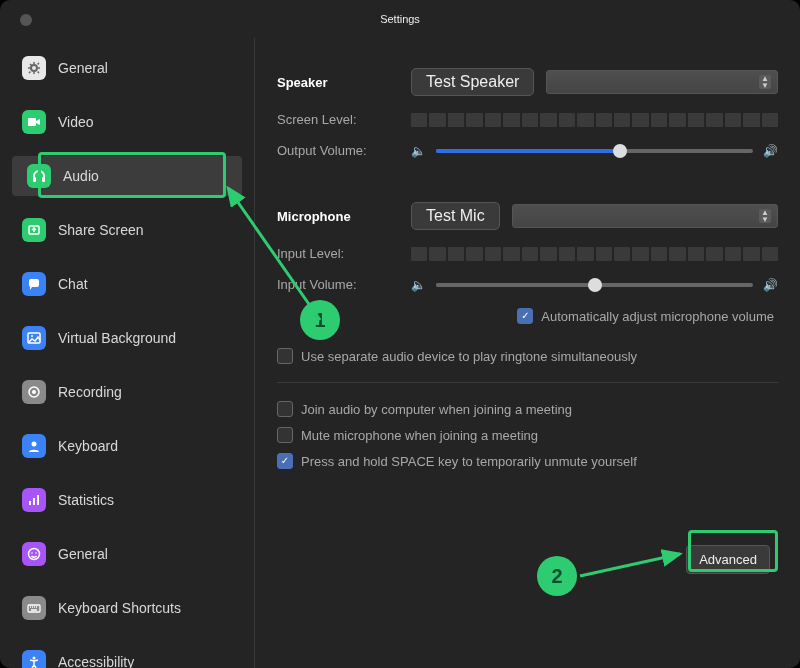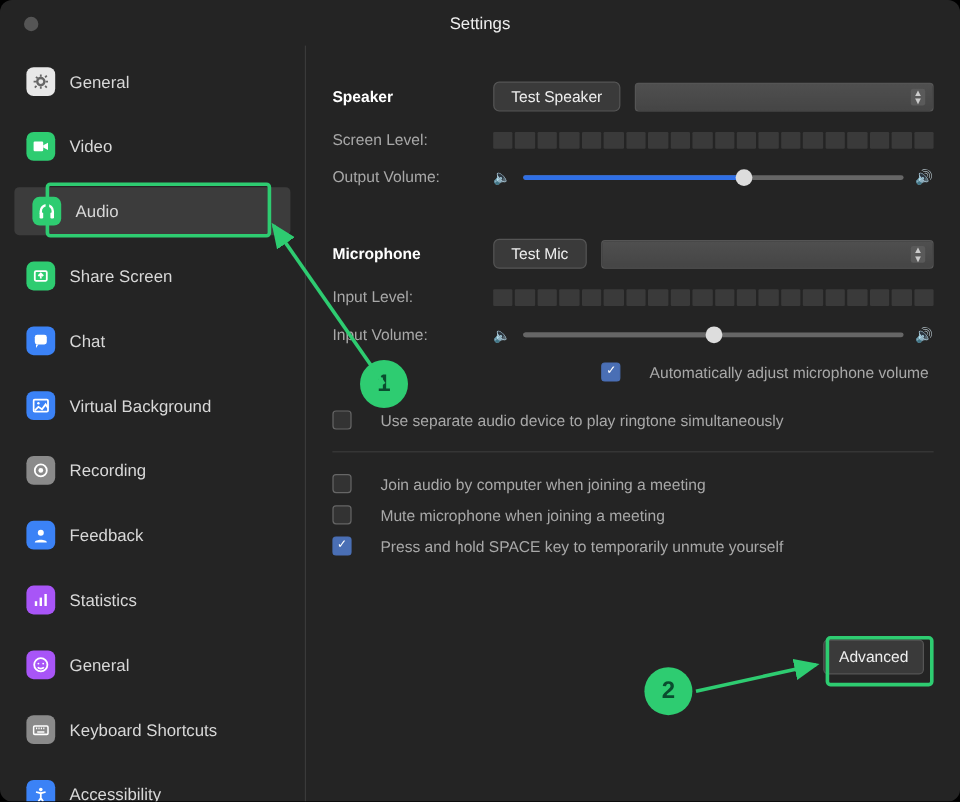--- a/index.html
+++ b/index.html
@@ -24,21 +24,21 @@
     position:relative;
     font-family:-apple-system,Segoe UI,Helvetica,Arial,sans-serif;
     color:var(--text);
     overflow:hidden;
     box-shadow:0 2px 20px rgba(0,0,0,0.6);
   }
   .titlebar{
     height:38px;
     text-align:center;
     line-height:38px;
-    font-size:14px;
+    font-size:11px;
     color:#eee;
     position:relative;
   }
   .traffic{position:absolute;left:20px;top:14px;display:flex;gap:8px;}
   .tl{width:12px;height:12px;border-radius:50%;background:#555;}
   .content{display:flex;height:calc(100% - 38px);}
   .sidebar{
     width:230px;
     padding:10px 12px;
   }
@@ -61,21 +61,21 @@
     flex:1;
     padding:30px 22px 10px 22px;
     font-size:13px;
     position:relative;
   }
   .row{display:flex;align-items:center;margin-bottom:16px;}
   .label-col{width:120px;text-align:left;color:var(--muted);padding-right:14px;font-size:13px;}
   .label-col.strong{color:#fff;font-weight:600;}
   .test-btn{
     background:var(--btn);border:1px solid var(--btn-border);color:#eee;
-    padding:4px 14px;border-radius:5px;font-size:13px;cursor:pointer;
+    padding:4px 14px;border-radius:5px;font-size:16px;cursor:pointer;
     margin-right:12px;
   }
   .dropdown{
     flex:1;height:22px;background:linear-gradient(#4f4f4f,#454545);
     border-radius:3px;position:relative;cursor:pointer;
     border:1px solid #555;
   }
   .dropdown::after{
     content:"";position:absolute;right:6px;top:4px;width:12px;height:14px;
     background:#5a5a5a;border-radius:2px;
@@ -83,27 +83,27 @@
   .dropdown .chev{position:absolute;right:8px;top:4px;color:#ccc;font-size:8px;line-height:7px;z-index:1;}
   .level-bar{
     flex:1;height:14px;display:flex;gap:2px;
   }
   .level-bar span{flex:1;background:#3a3a3a;border-radius:1px;}
   .slider-wrap{flex:1;display:flex;align-items:center;gap:10px;}
   .slider{flex:1;height:4px;background:var(--slider-track);border-radius:2px;position:relative;}
   .slider .fill{position:absolute;left:0;top:0;bottom:0;background:var(--slider-blue);border-radius:2px;}
   .slider .knob{position:absolute;top:-5px;width:14px;height:14px;border-radius:50%;background:#ddd;transform:translateX(-50%);}
   .vol-icon{color:#bbb;font-size:12px;}
-  .check-row{display:flex;align-items:center;gap:24px;font-size:13px;color:var(--muted);margin-bottom:10px;}
+  .check-row{display:flex;align-items:center;gap:8px;font-size:13px;color:var(--muted);margin-bottom:10px;}
   .chk{width:14px;height:14px;border:1px solid #666;border-radius:3px;background:#333;display:inline-flex;align-items:center;justify-content:center;flex-shrink:0;}
   .chk.on{background:#4a6fb5;border-color:#4a6fb5;}
   .chk.on::after{content:"✓";color:#fff;font-size:10px;line-height:1;}
   hr.sep{border:none;border-top:1px solid #3a3a3a;margin:18px 0;}
   .adv-btn{
-    position:absolute;right:30px;bottom:106px;
+    position:absolute;right:30px;bottom:94px;
     background:var(--btn);border:1px solid var(--btn-border);color:#eee;
     padding:6px 12px;border-radius:4px;font-size:13px;cursor:pointer;
   }
   
   .ann-box{position:absolute;border:3px solid var(--accent);border-radius:4px;pointer-events:none;}
   .ann-circle{position:absolute;width:40px;height:40px;border-radius:50%;background:var(--accent);color:#0a4d2f;display:flex;align-items:center;justify-content:center;font-weight:700;font-size:20px;pointer-events:none;}
   .arrow{position:absolute;pointer-events:none;}
 </style>
 </head>
 <body>
@@ -185,21 +185,21 @@
           </div>
           <span>Recording</span>
         </div>
         <div class="side-item">
           <div class="side-icon" style="background: rgb(59, 130, 246);">
             <svg viewBox="0 0 14 14">
               <circle cx="7" cy="5" r="2.5" fill="#fff"></circle>
               <path d="M2 13c0-3 10-3 10 0" fill="#fff"></path>
             </svg>
           </div>
-          <span>Feedback</span>
+          <span>Keyboard</span>
         </div>
         <div class="side-item">
           <div class="side-icon" style="background: rgb(168, 85, 247);">
             <svg viewBox="0 0 14 14">
               <rect x="2" y="8" width="2" height="4" fill="#fff"></rect>
               <rect x="6" y="5" width="2" height="7" fill="#fff"></rect>
               <rect x="10" y="2" width="2" height="10" fill="#fff"></rect>
             </svg>
           </div>
           <span>Statistics</span>

